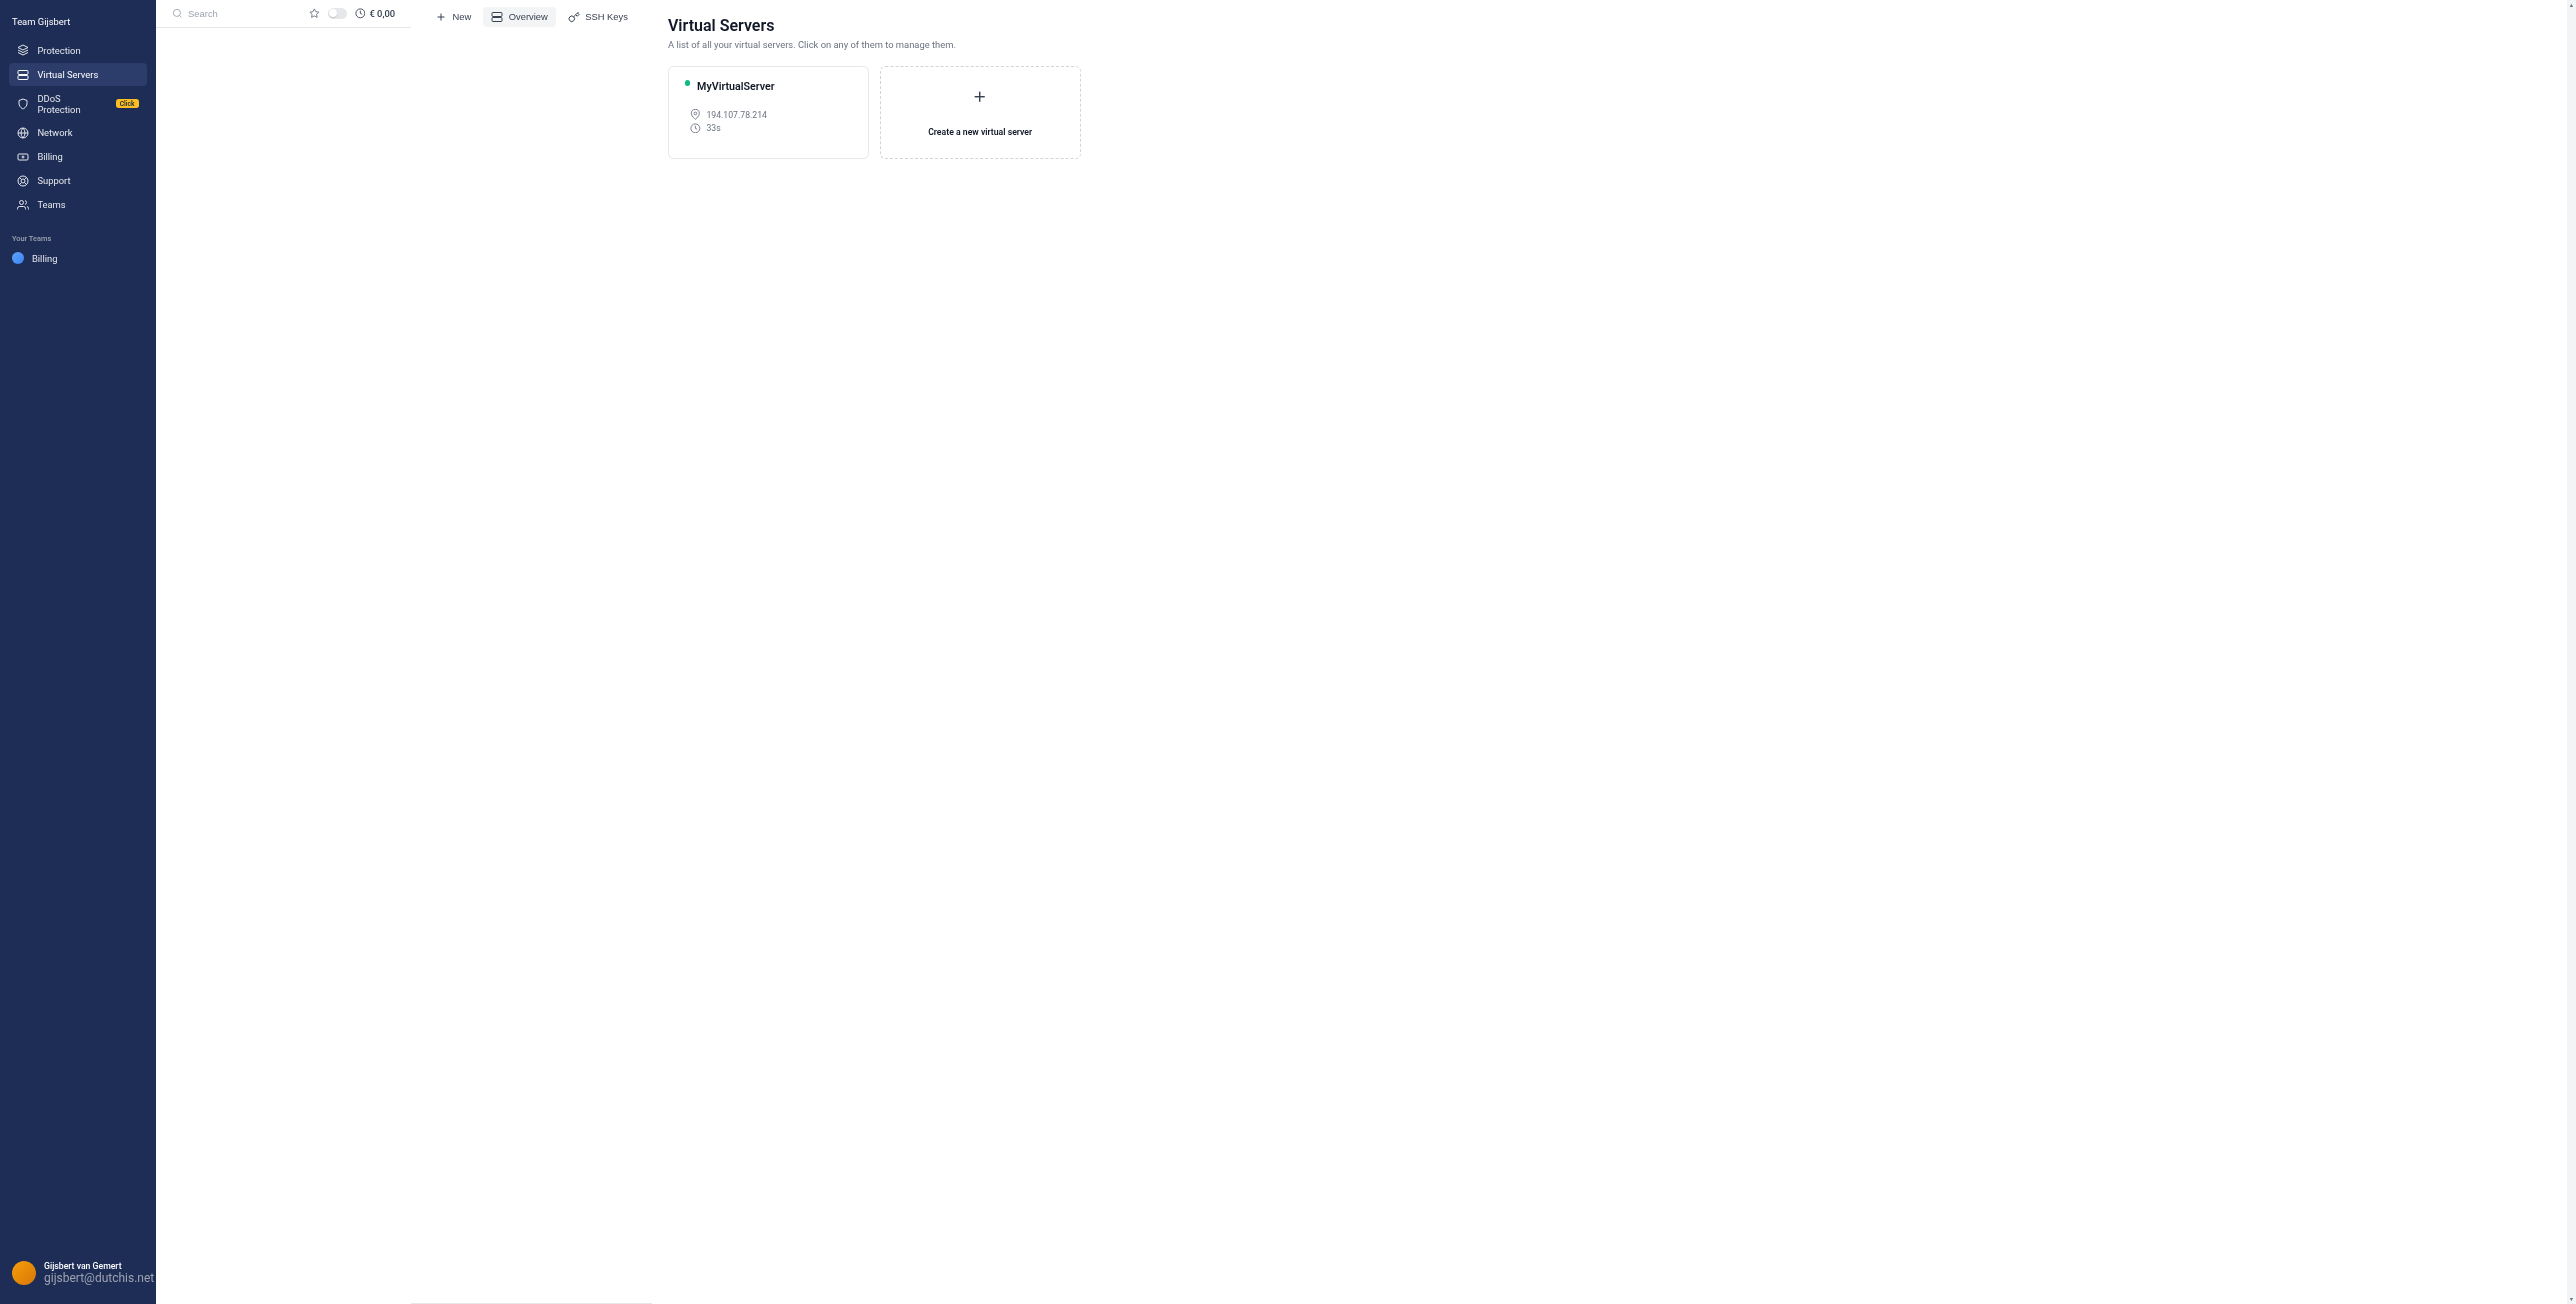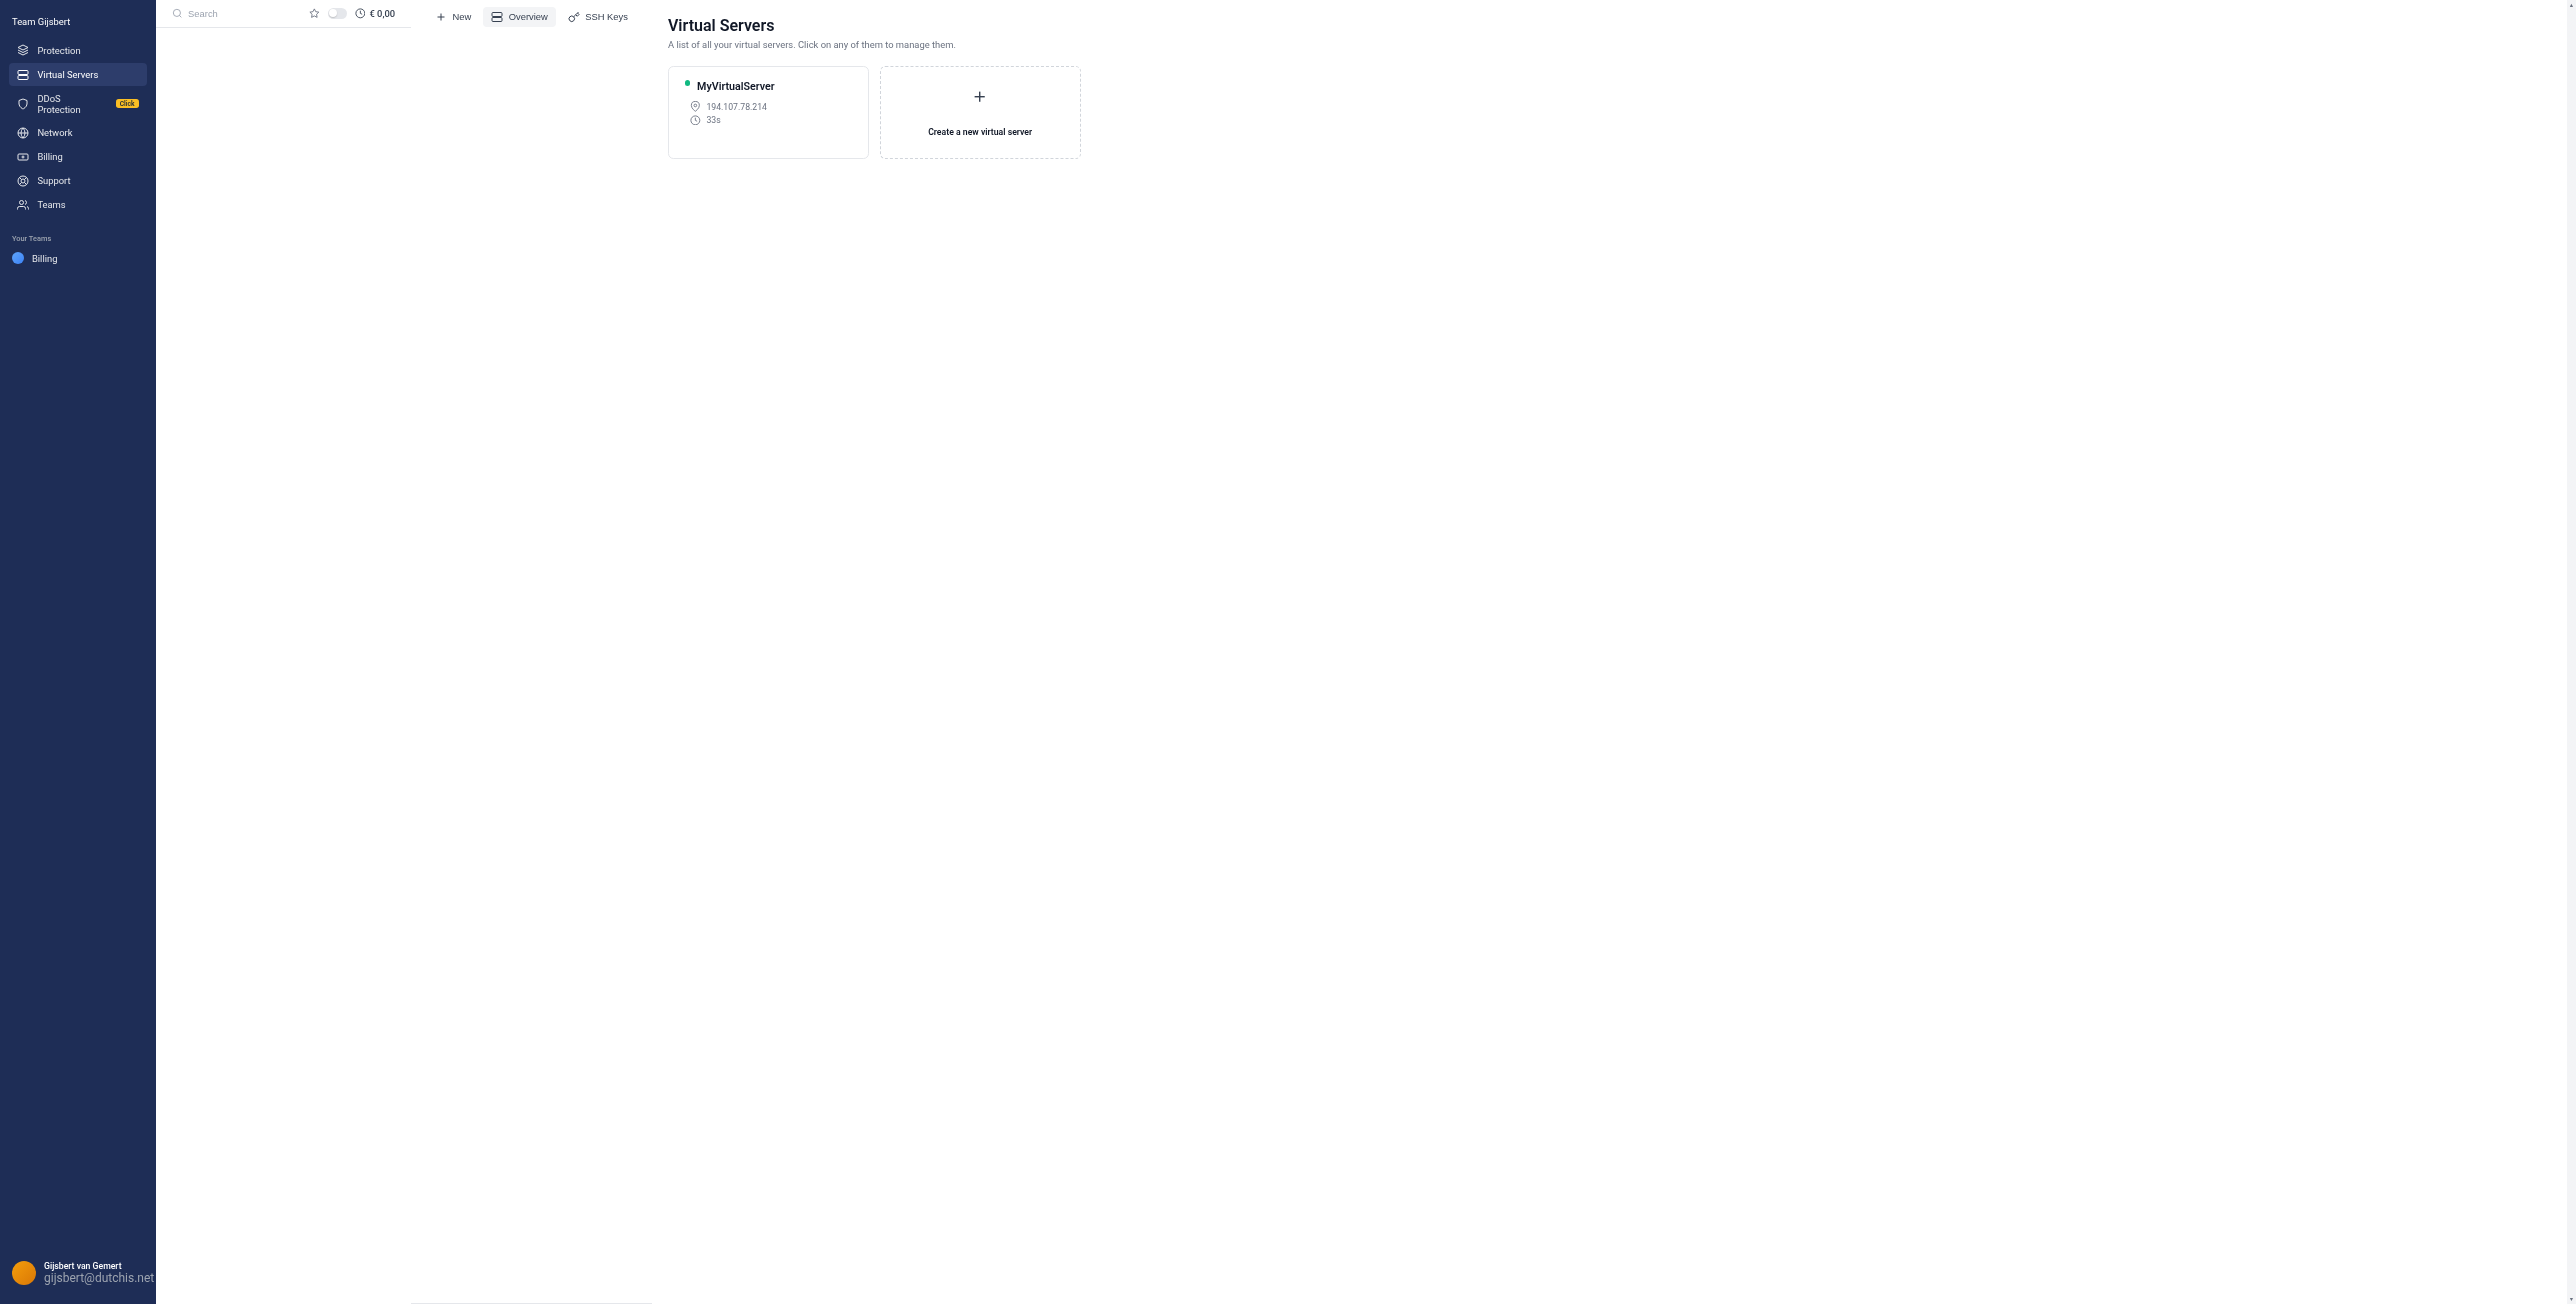--- a/index.html
+++ b/index.html
@@ -296,21 +296,21 @@
       border: 0.7px solid #e5e7eb;
       border-radius: 5.4px;
       padding: 13.4px 16px;
       cursor: pointer;
     }
     
     .server-header {
       display: flex;
       align-items: flex-start;
       gap: 6.7px;
-      margin-bottom: 8px;
+      margin-bottom: 16px;
     }
     
     .status-dot {
       width: 5.4px;
       height: 5.4px;
       border-radius: 50%;
       background: #10b981;
       flex-shrink: 0;
     }
     

